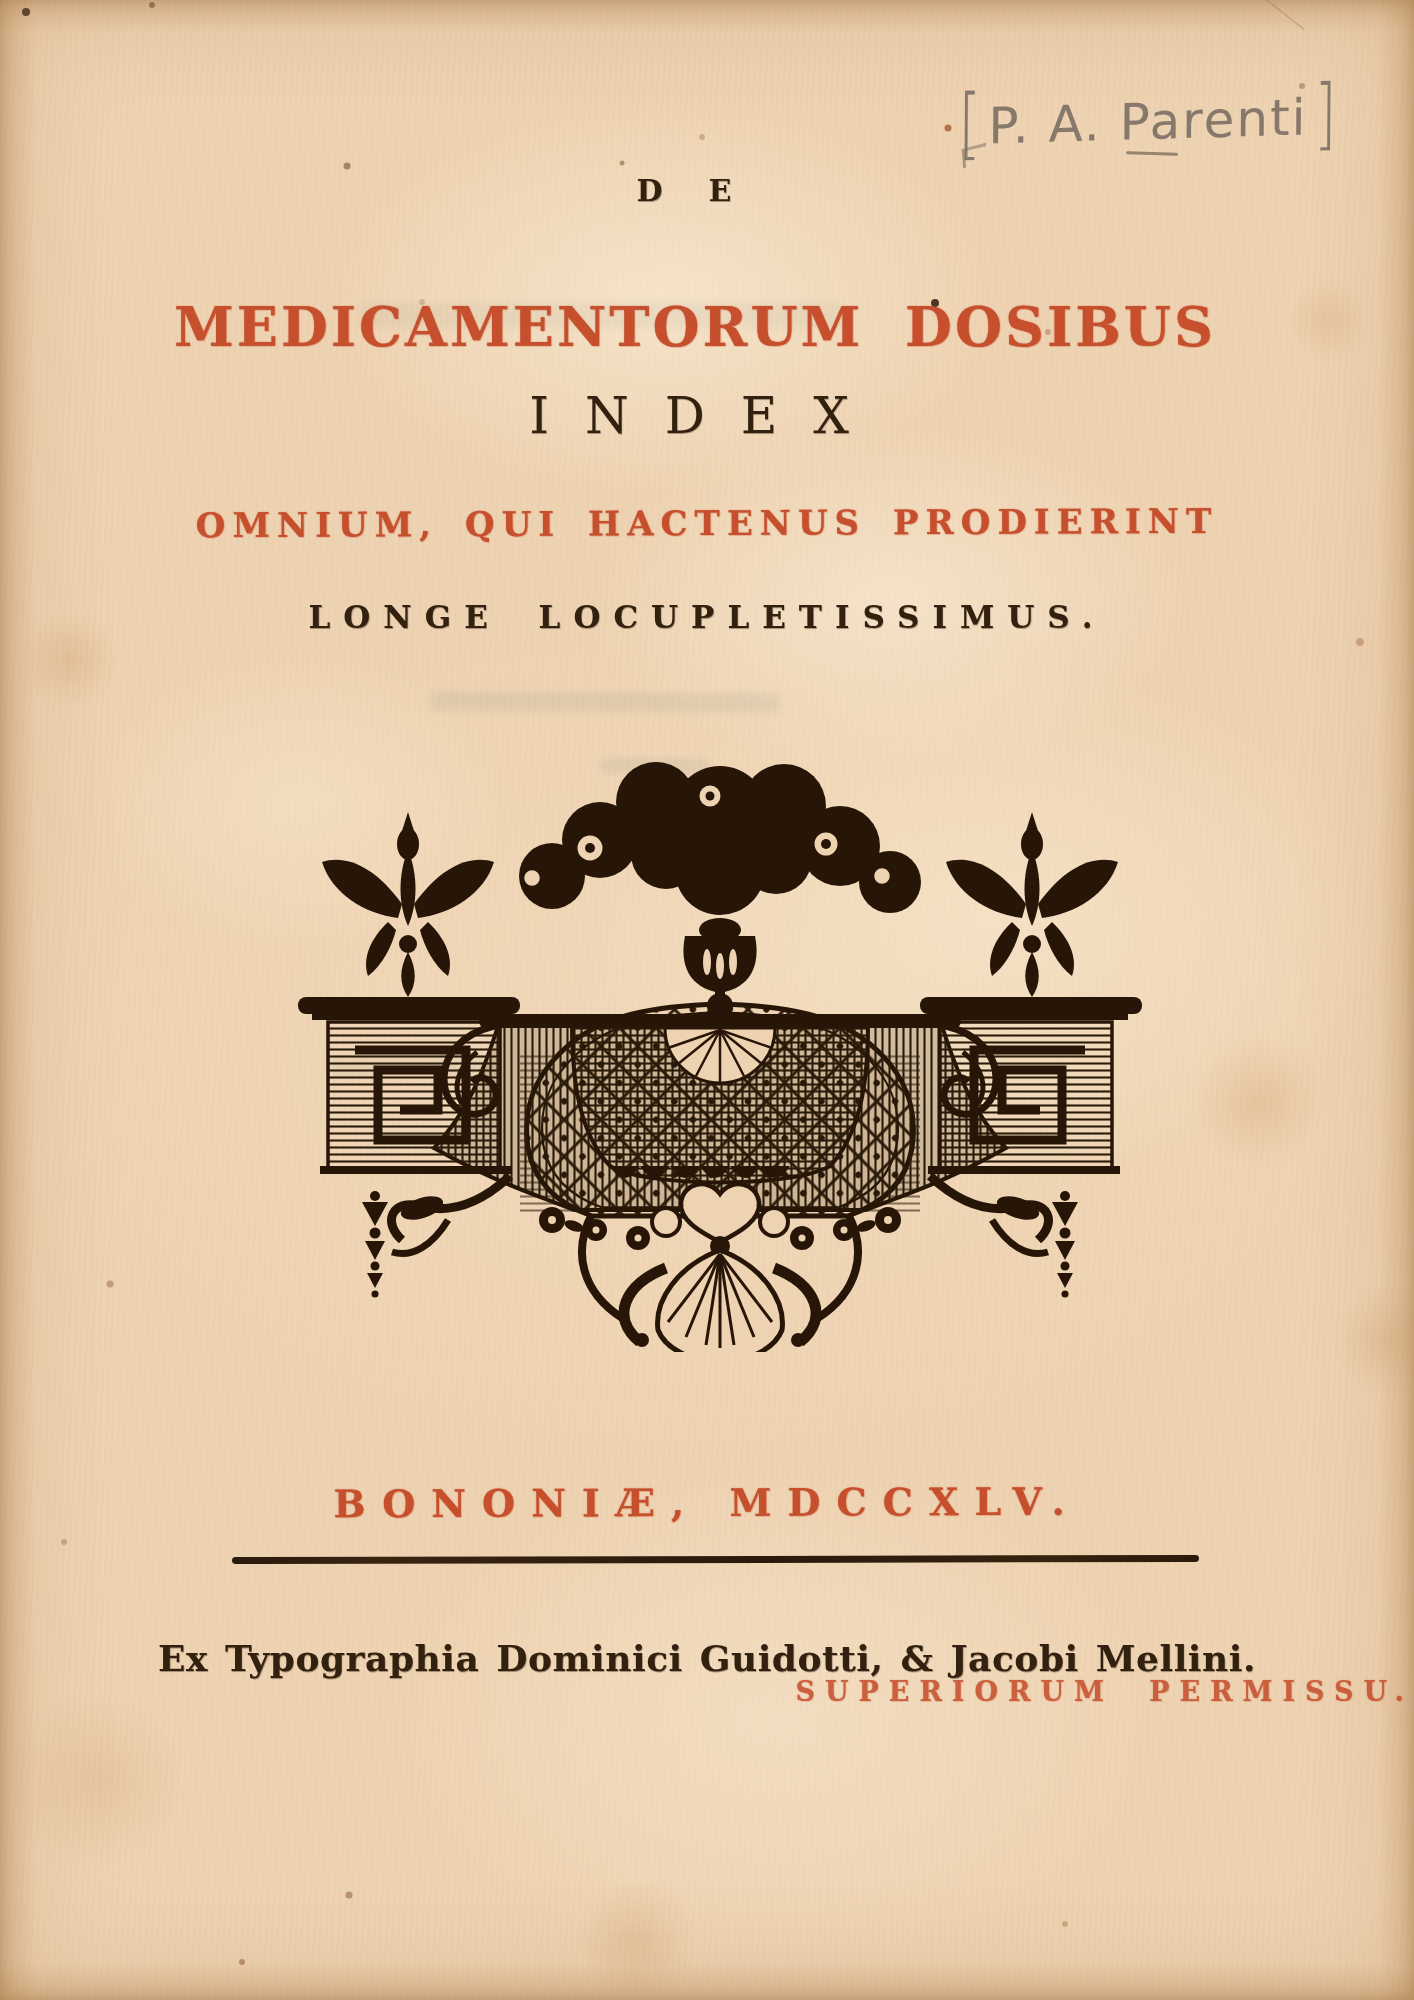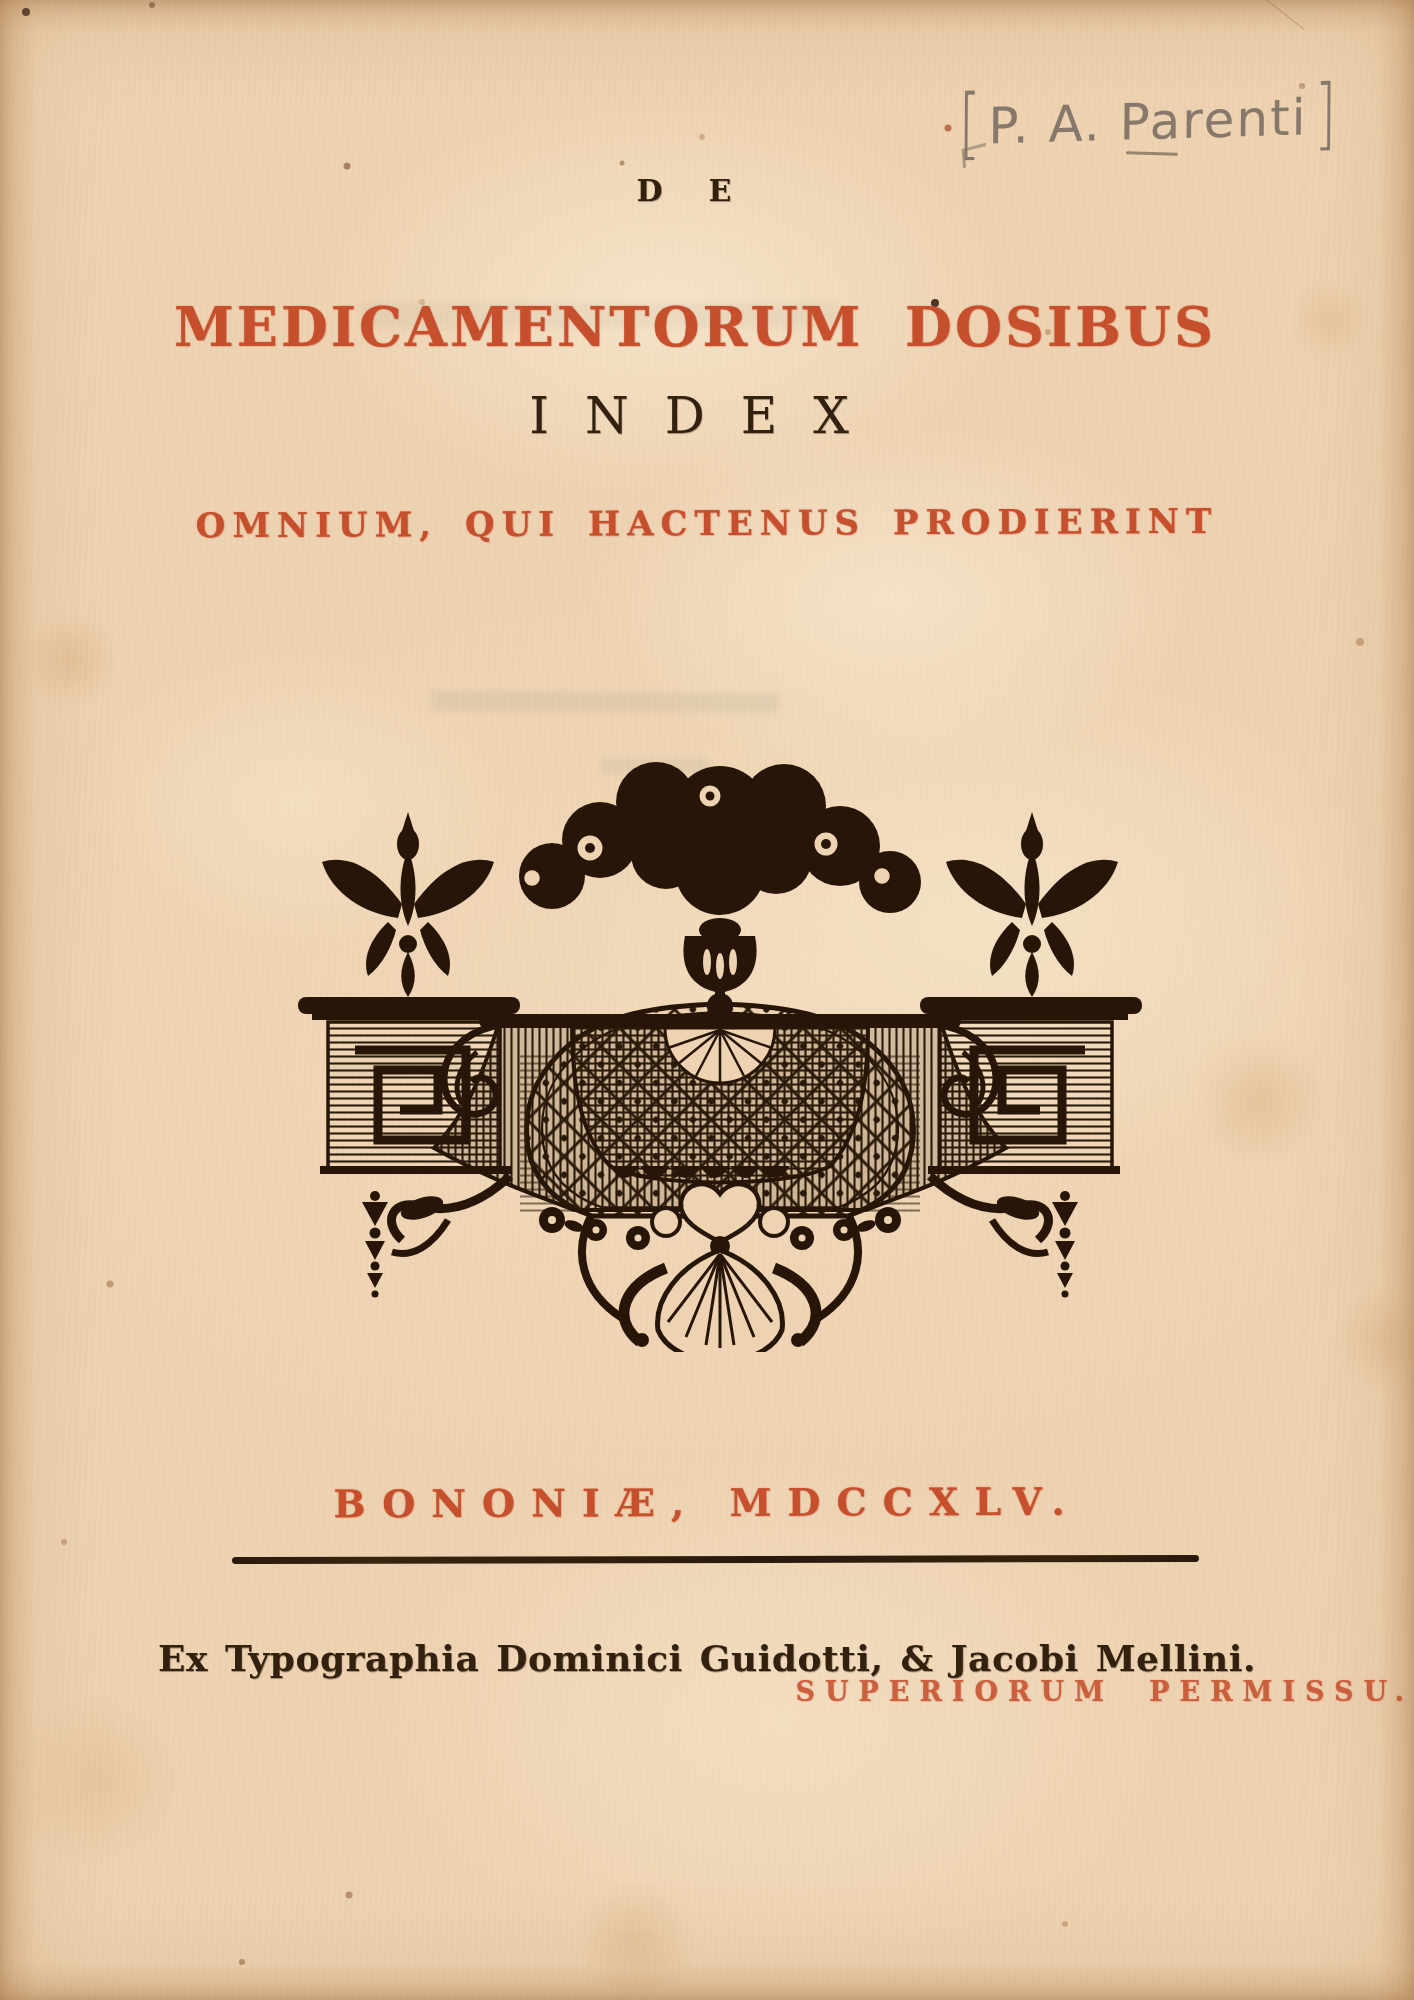--- a/index.html
+++ b/index.html
@@ -95,20 +95,21 @@
     <span>P. A. Parenti</span>
     <span class="bracket">]</span>
   </div>
   <div class="underline"></div>
   <div class="pencil-tick"></div>
 
   <div class="line black de">DE</div>
   <div class="line red maintitle">MEDICAMENTORUM DOSIBUS</div>
   <div class="line black index">INDEX</div>
   <div class="line red sub1">OMNIUM, QUI HACTENUS PRODIERINT</div>
+  <div class="line black sub2">LONGE LOCUPLETISSIMUS.</div>
 
   <div class="engraving">
     <svg viewBox="0 0 900 600" width="900" height="600" role="img" aria-label="Engraved rococo cartouche: smoking urn above a draped canopy with sunburst, flanked by fleur-de-lis finials on Greek-key pedestals, a diamond-lattice shield, flower garland, scallop shell and hanging husk drops">
       <defs>
         <pattern id="hatchH" width="7" height="7" patternUnits="userSpaceOnUse">
           <line x1="0" y1="3.5" x2="7" y2="3.5" stroke="#2a1a09" stroke-width="2.1"></line>
         </pattern>
         <pattern id="hatchV" width="7" height="7" patternUnits="userSpaceOnUse">
           <line x1="3.5" y1="0" x2="3.5" y2="7" stroke="#2a1a09" stroke-width="2.1"></line>
         </pattern>

